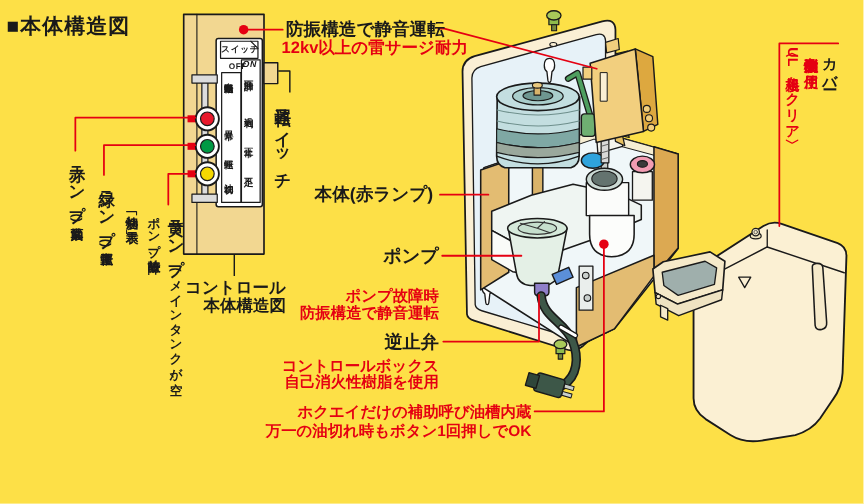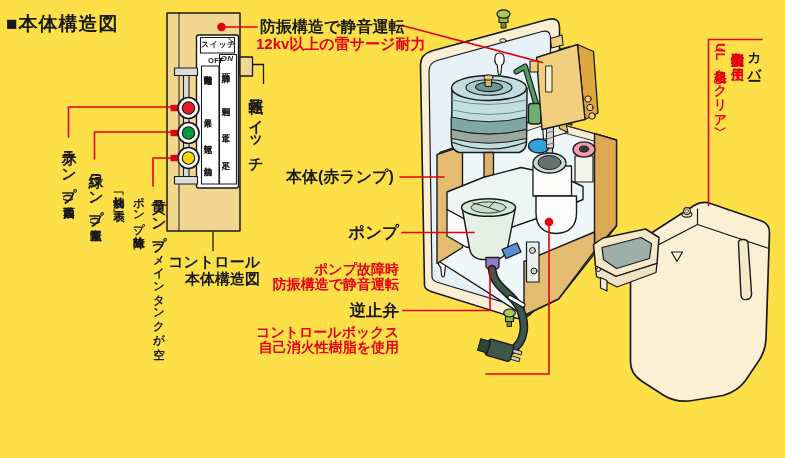--- a/index.html
+++ b/index.html
@@ -241,20 +241,24 @@
   <div class="t-note">ポンプ故障時</div>
   <div class="t-note">防振構造で静音運転</div>
 </div>
 
 <div class="lbl blk-r" style="left:230px;top:300px;width:169px;">
   <div class="t-main" style="font-size:16.5px;margin-bottom:3px;text-align:right;">逆止弁</div>
   <div class="t-note">コントロールボックス</div>
   <div class="t-note">自己消火性樹脂を使用</div>
 </div>
 
+<div class="lbl blk-r" style="left:240px;top:366px;width:243px;">
+  <div class="t-note" style="line-height:17px;">ホクエイだけの補助呼び油槽内蔵</div>
+  <div class="t-note" style="line-height:17px;">万一の油切れ時もボタン1回押しでOK</div>
+</div>
 
 <div class="lbl v cover-t" style="left:712px;top:43px;"><span style="font-size:13.5px;">カバー</span><br><span class="red">自己消火性樹脂を使用</span><br><span class="red">〈UL規格をクリア〉</span></div>
 
 <div class="lbl panel-txt" style="left:201px;top:41px;width:34px;text-align:center;font-size:8px;">スイッチ</div>
 <div class="lbl panel-txt" style="left:218px;top:55px;width:18px;text-align:center;font-size:8px;font-style:italic;">ON</div>
 <div class="lbl panel-txt" style="left:208px;top:57px;width:16px;text-align:center;font-size:7.5px;">OFF</div>
 <div class="lbl v panel-txt" style="left:204px;top:68px;font-size:8.5px;">自動運転</div>
 <div class="lbl v panel-txt" style="left:204px;top:112px;font-size:8.5px;">異常</div>
 <div class="lbl v panel-txt" style="left:204px;top:138px;font-size:8.5px;">運転</div>
 <div class="lbl v panel-txt" style="left:204px;top:160px;font-size:8.5px;">油切れ</div>

